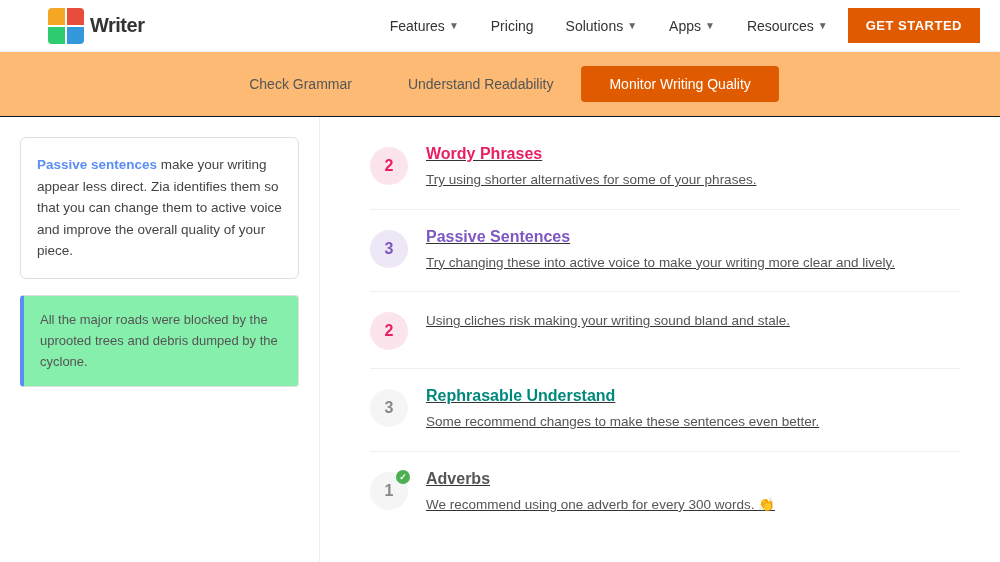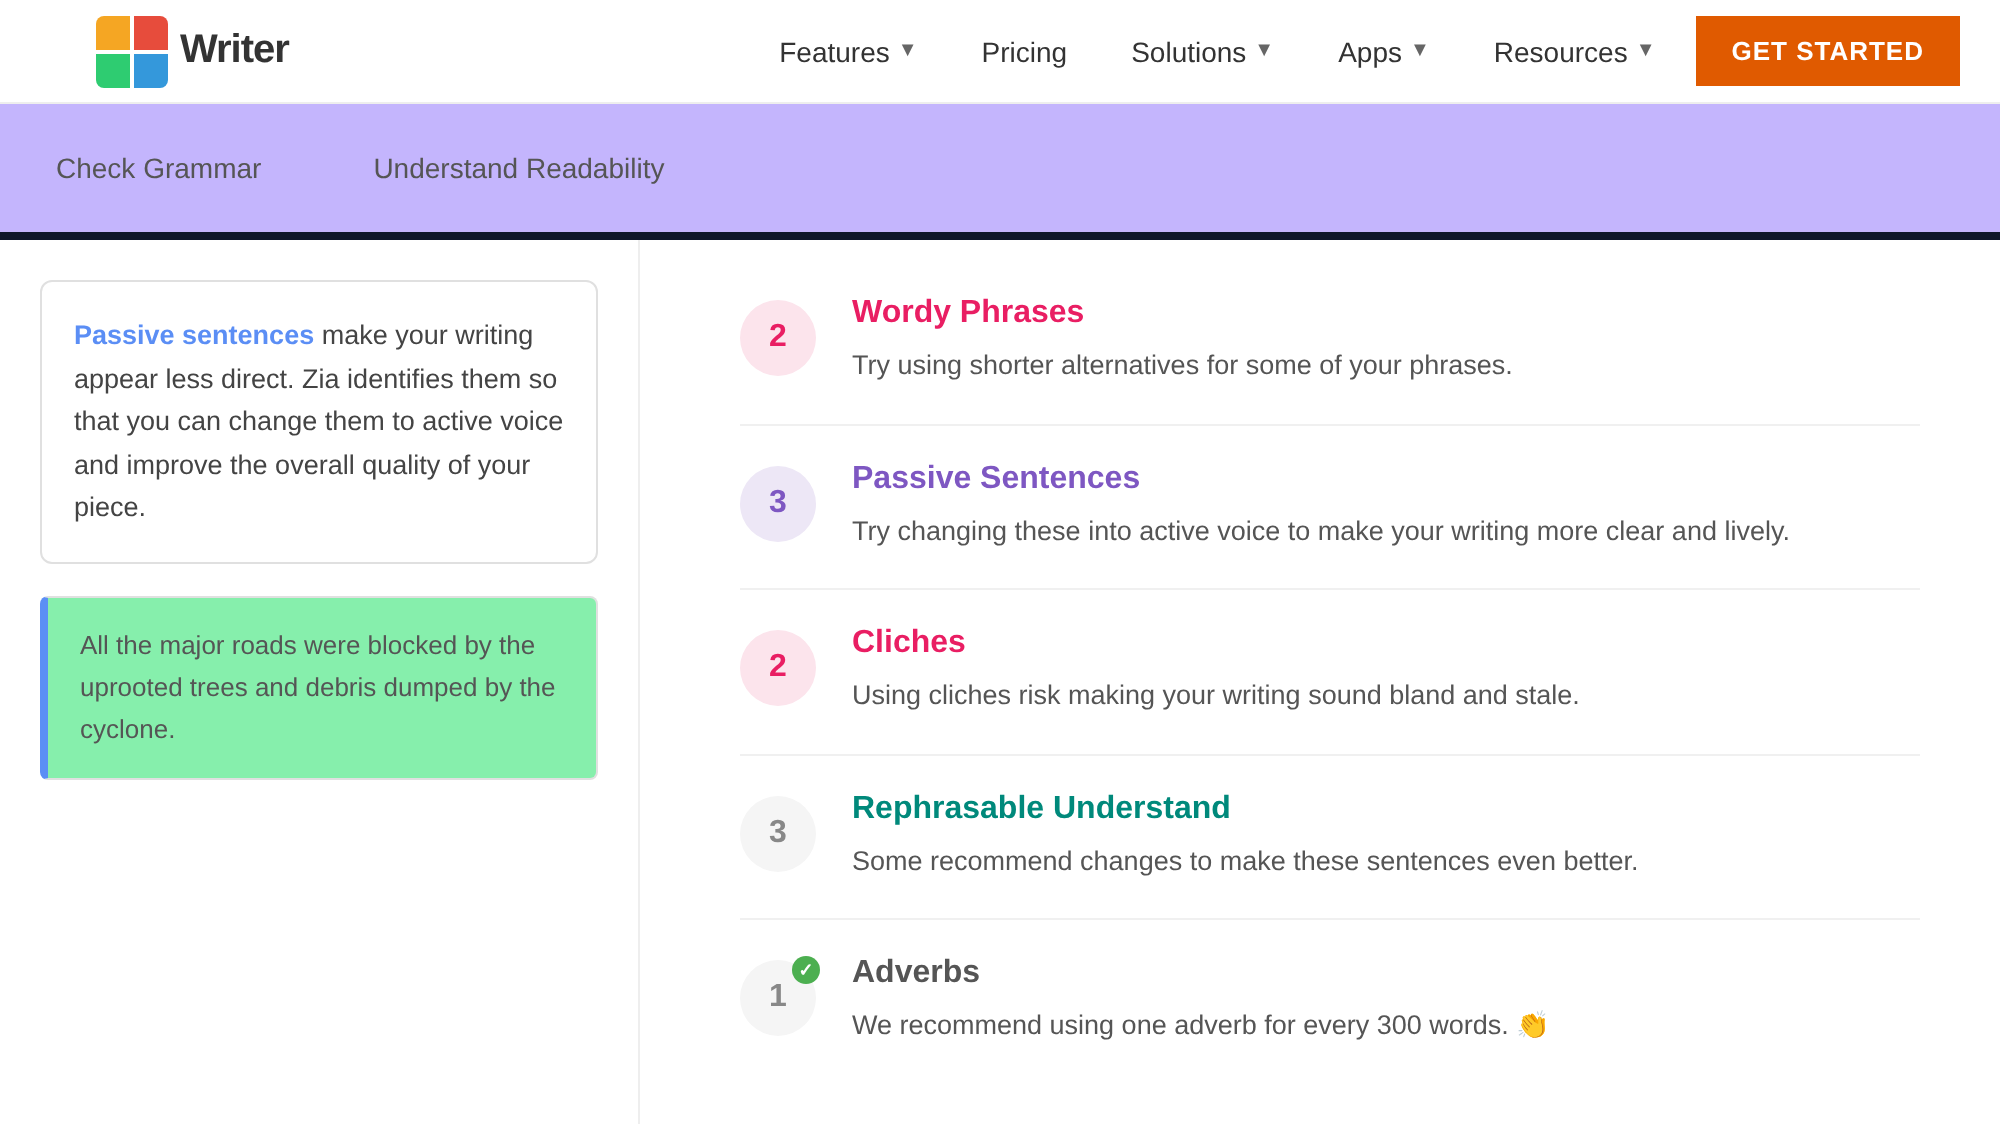--- a/index.html
+++ b/index.html
@@ -31,22 +31,22 @@
     }
     .caret { font-size: 10px; color: #666; }
     .btn-get-started {
       background: #e05a00; color: #fff; border: none; padding: 10px 18px;
       border-radius: 0; font-size: 13px; font-weight: 700; cursor: pointer;
       letter-spacing: 0.5px; text-transform: uppercase;
     }
 
     
     .tabs-bar {
-      display: flex; align-items: center; 
-      padding: 14px 0; border-bottom: 4px solid #0f172a; background: #c4b5fd;
+      display: flex; align-items: center; justify-content: center;
+      padding: 14px 0; border-bottom: 1px solid #0f172a; background: #fdba74;
     }
     .tab {
       padding: 10px 28px; font-size: 14px; cursor: pointer; color: #555;
       border-radius: 4px; border: none; background: transparent;
     }
     .tab.active {
       background: #e05a00; color: #fff; border-radius: 4px;
     }
 
     
@@ -94,21 +94,21 @@
       position: absolute; top: -2px; right: -2px;
       width: 14px; height: 14px; background: #4caf50; border-radius: 50%;
       display: flex; align-items: center; justify-content: center; font-size: 9px; color: #fff;
     }
     .item-title { font-size: 16px; font-weight: 600; margin-bottom: 6px; }
     .title-pink { color: #e91e63; }
     .title-purple { color: #7e57c2; }
     .title-teal { color: #00897b; }
     .title-gray { color: #555; }
     .item-desc { font-size: 13.5px; color: #555; line-height: 1.6; }
-    .item-content { flex: 1; }
+    .item-content { flex: 1; text-decoration: underline; }
 
     
     ::-webkit-scrollbar { width: 6px; }
     ::-webkit-scrollbar-track { background: #f9f9f9; }
     ::-webkit-scrollbar-thumb { background: #ddd; border-radius: 3px; }
   </style>
 </head>
 <body>
 
 <nav class="navbar">
@@ -143,20 +143,21 @@
       <span>Resources</span>
       <span class="caret">▼</span>
     </a>
     <button class="btn-get-started">GET STARTED</button>
   </div>
 </nav>
 
 <div class="tabs-bar">
   <button class="tab">Check Grammar</button>
   <button class="tab">Understand Readability</button>
+  <button class="tab active">Monitor Writing Quality</button>
 </div>
 
 <div class="main-layout">
 
   <div class="left-panel">
     <div class="passive-card">
       <span class="passive-highlight">Passive sentences</span><span> make your writing appear less direct. Zia identifies them so that you can change them to active voice and improve the overall quality of your piece.</span>
     </div>
     <div class="quote-card">
       <span>All the major roads were blocked by the uprooted trees and debris dumped by the cyclone.</span>
@@ -183,21 +184,20 @@
         <div class="item-title title-purple">Passive Sentences</div>
         <div class="item-desc">Try changing these into active voice to make your writing more clear and lively.</div>
       </div>
     </div>
 
     <div class="item-row">
       <div class="badge badge-pink">
         <span>2</span>
       </div>
       <div class="item-content">
-        <div class="item-title title-pink">Cliches</div>
         <div class="item-desc">Using cliches risk making your writing sound bland and stale.</div>
       </div>
     </div>
 
     <div class="item-row">
       <div class="badge badge-gray">
         <span>3</span>
       </div>
       <div class="item-content">
         <div class="item-title title-teal">Rephrasable Understand</div>

